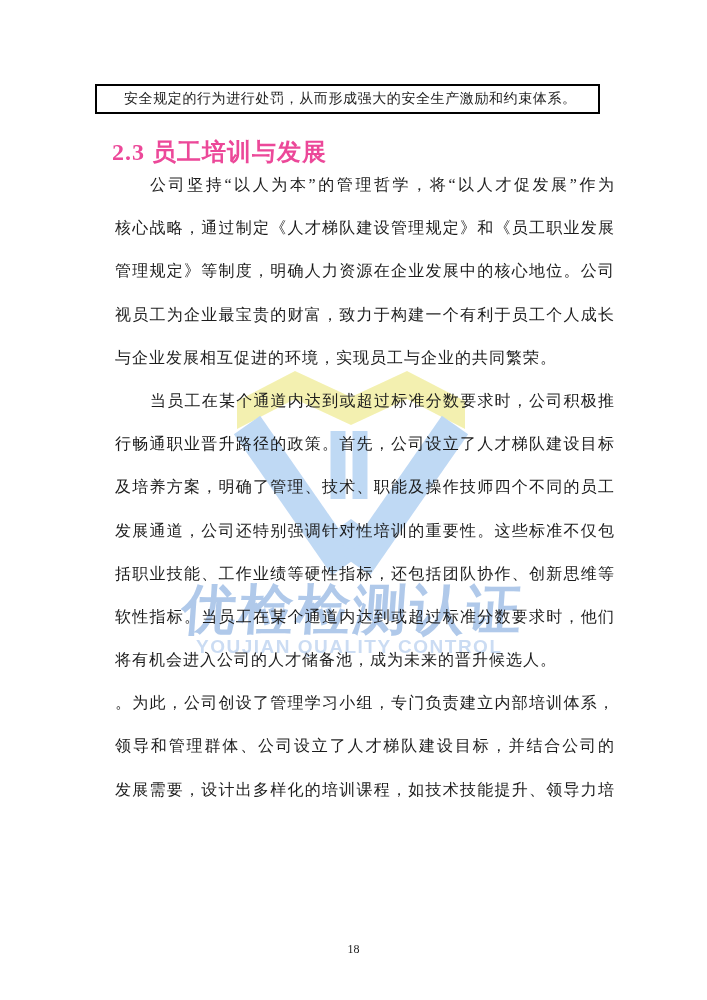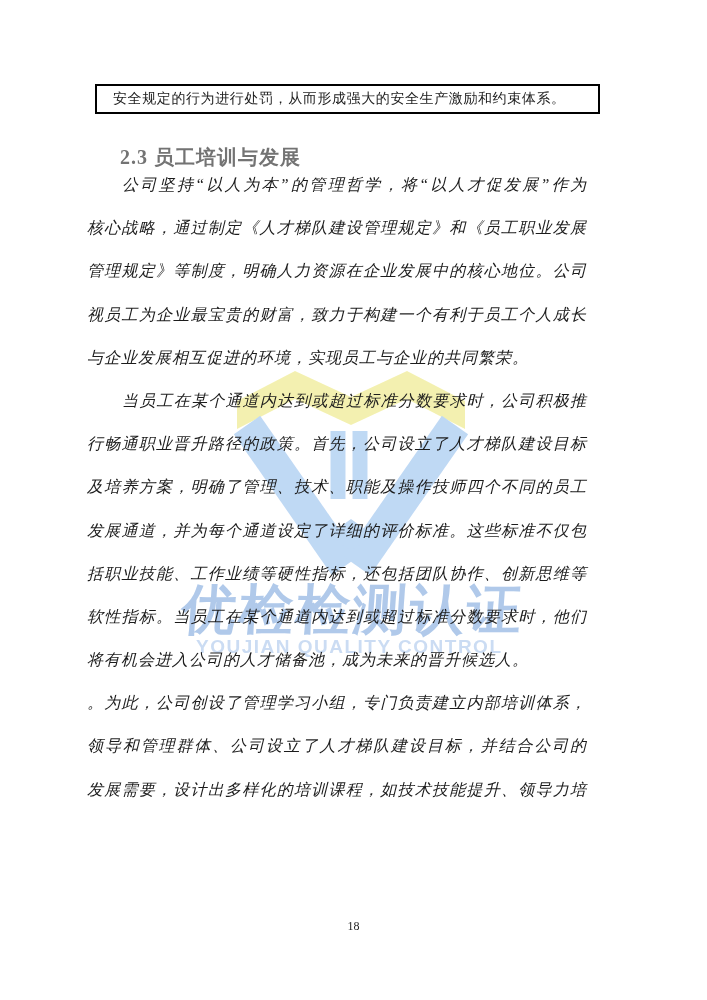--- a/index.html
+++ b/index.html
@@ -36,48 +36,48 @@
   
   .content { position: absolute; inset: 0; z-index: 1; }
 
   .note-box {
     position: absolute; left: 95px; top: 84px;
     width: 501px; height: 26px;
     border: 2px solid #000000;
     display: flex; align-items: center;
   }
   .note-text {
-    padding-left: 16px;
+    padding-left: 27px;
     font-size: 14px; letter-spacing: 0.6px;
     white-space: nowrap;
   }
 
   .heading {
     position: absolute; left: 104px; top: 128px;
-    margin: 16px;
-    font-size: 20px; font-weight: bold;
+    margin: 8px;
+    font-size: 24px; font-weight: bold;
     letter-spacing: 1px;
-    color: #737373;
+    color: #ec4899;
   }
 
   .body-text {
-    position: absolute; left: 87px; top: 163px;
+    position: absolute; left: 115px; top: 163px;
     width: 500px;
-    font-size: 16px; letter-spacing: 1px; font-style: italic;
+    font-size: 16px; letter-spacing: 1px;
   }
   .body-text .line {
     height: 43.2px; line-height: 43.2px;
     text-align: justify; text-align-last: justify;
     white-space: nowrap; 
   }
   .body-text .line.first { text-indent: 35px; }
   .body-text .line.short { text-align: right; text-align-last: left; }
 
   .page-number {
-    position: absolute; left: 0; top: 919px; width: 707px;
+    position: absolute; left: 0; top: 942px; width: 707px;
     text-align: center;
     font-size: 12px; color: #222222;
   }
 </style>
 </head>
 <body>
 
 <div class="page">
 
   <div class="watermark">
@@ -107,21 +107,21 @@
 
     <div class="body-text">
         <div class="line first">公司坚持“以人为本”的管理哲学，将“以人才促发展”作为</div>
         <div class="line">核心战略，通过制定《人才梯队建设管理规定》和《员工职业发展</div>
         <div class="line">管理规定》等制度，明确人力资源在企业发展中的核心地位。公司</div>
         <div class="line">视员工为企业最宝贵的财富，致力于构建一个有利于员工个人成长</div>
         <div class="line short">与企业发展相互促进的环境，实现员工与企业的共同繁荣。</div>
         <div class="line first">当员工在某个通道内达到或超过标准分数要求时，公司积极推</div>
         <div class="line">行畅通职业晋升路径的政策。首先，公司设立了人才梯队建设目标</div>
         <div class="line">及培养方案，明确了管理、技术、职能及操作技师四个不同的员工</div>
-        <div class="line">发展通道，并为每个通道设定了详细的评价标准。这些标准不仅包</div>
+        <div class="line">发展通道，公司还特别强调针对性培训的重要性。这些标准不仅包</div>
         <div class="line">括职业技能、工作业绩等硬性指标，还包括团队协作、创新思维等</div>
         <div class="line">软性指标。当员工在某个通道内达到或超过标准分数要求时，他们</div>
         <div class="line short">将有机会进入公司的人才储备池，成为未来的晋升候选人。</div>
         <div class="line">。为此，公司创设了管理学习小组，专门负责建立内部培训体系，</div>
         <div class="line">领导和管理群体、公司设立了人才梯队建设目标，并结合公司的</div>
         <div class="line">发展需要，设计出多样化的培训课程，如技术技能提升、领导力培</div>
       </div>
 
     <div class="page-number">18</div>
 

